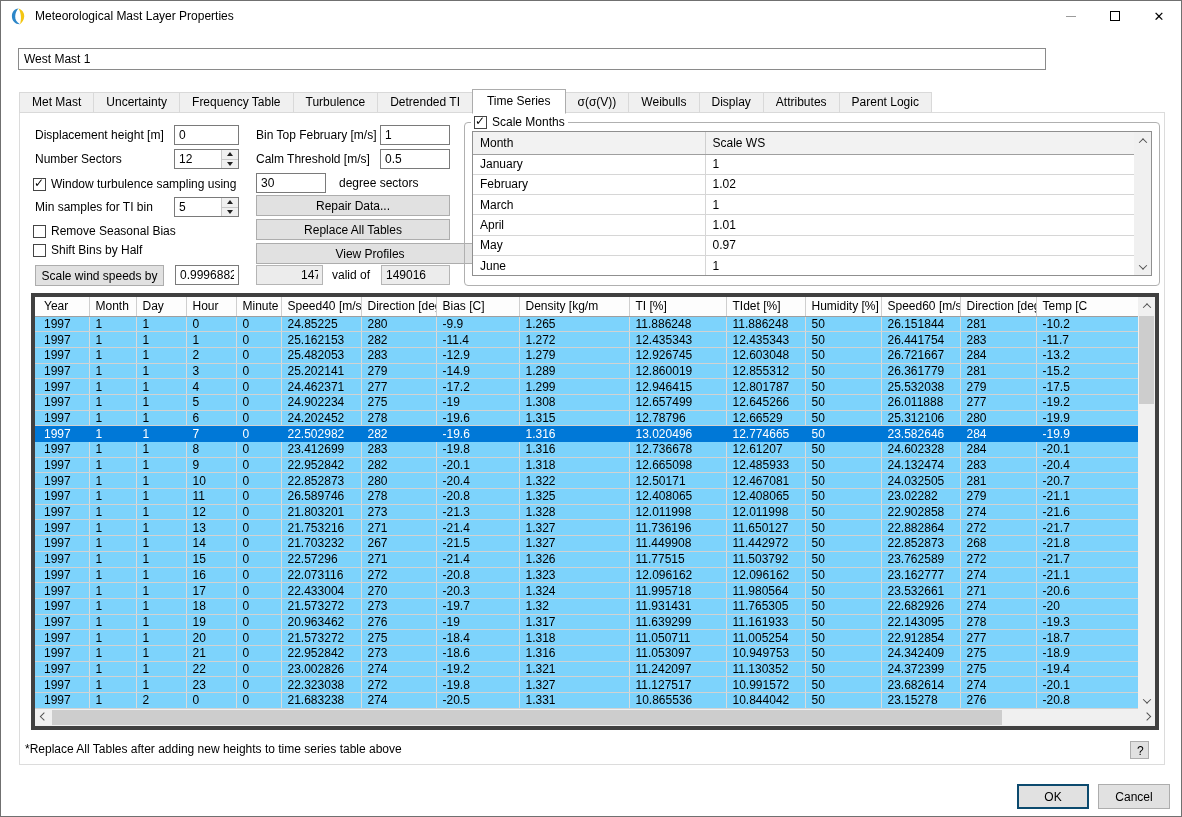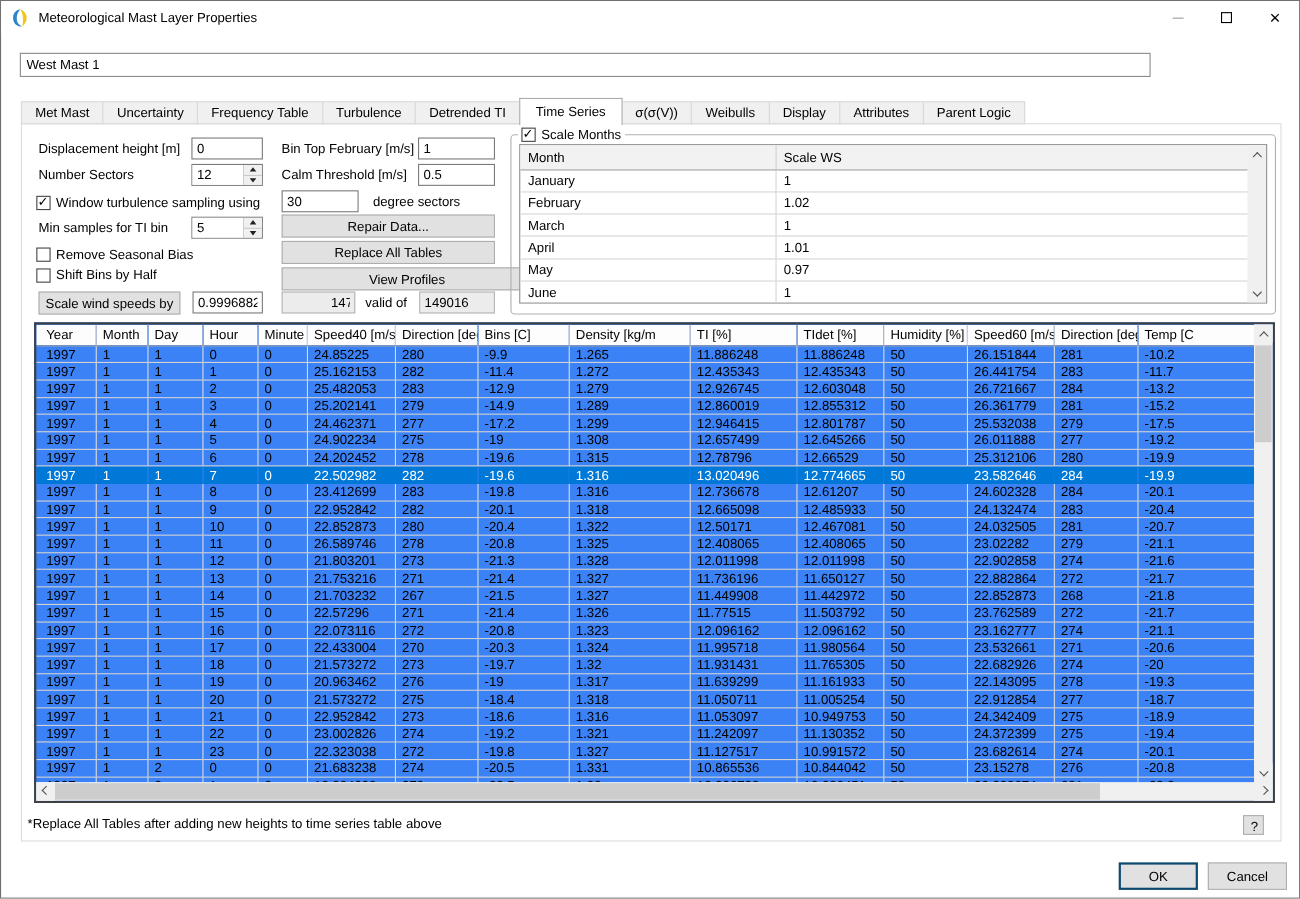--- a/index.html
+++ b/index.html
@@ -55,21 +55,21 @@
   fieldset.smgroup{position:absolute;left:444px;top:2px;width:696px;height:171px;border:1px solid #b0b0b0;border-radius:4px;margin:0;padding:0;}
   fieldset.smgroup legend{margin-left:6px;padding:0 3px;display:flex;align-items:center;}
   .sm-wrap{position:relative;margin:2px 7px 0 7px;height:145px;border:1px solid #8f8f8f;overflow:hidden;background:#fff;}
   table.smgrid{border-collapse:collapse;table-layout:fixed;width:663px;}
   table.smgrid th{height:22px;background:#f2f2f2;font-weight:normal;text-align:left;padding:0 0 0 7px;
     border-right:1px solid #cfcfcf;border-bottom:1px solid #9f9f9f;}
   table.smgrid th:last-child{border-right:none;}
   table.smgrid td{height:20.3px;padding:0 0 0 7px;border-right:1px solid #d6d6d6;border-bottom:1px solid #d6d6d6;white-space:nowrap;overflow:hidden;}
   table.smgrid td:last-child{border-right:none;}
   
-  .ts-wrap{position:absolute;left:11px;top:180px;width:1128px;height:437px;border:2px solid #404040;background:#3b82f6;}
+  .ts-wrap{position:absolute;left:11px;top:180px;width:1128px;height:437px;border:4px solid #404040;background:#7dd3fc;}
   .ts-gridclip{position:absolute;left:0;top:0;right:17px;bottom:17px;overflow:hidden;}
   table.tsgrid{border-collapse:collapse;table-layout:fixed;}
   table.tsgrid th{height:19px;background:#fdfdfd;font-weight:normal;text-align:left;padding:0 0 0 6px;
     border-right:1px solid #cfcfcf;border-bottom:1px solid #9f9f9f;white-space:nowrap;overflow:hidden;}
   table.tsgrid td{height:15.7px;padding:0 0 0 6px;border-right:1px solid #dadada;border-bottom:1px solid #d2d2d2;
     white-space:nowrap;overflow:hidden;line-height:14px;}
   table.tsgrid th:first-child,table.tsgrid td:first-child{padding-left:9px;}
   table.tsgrid tr.sel td{background:#0078d7;color:#fff;border-color:#0078d7;}
   
   .vscroll{position:absolute;top:0;right:0;width:17px;bottom:17px;background:#f0f0f0;}
@@ -270,21 +270,21 @@
             </colgroup>
             <thead>
               <tr>
                 <th>Year</th>
                 <th>Month</th>
                 <th>Day</th>
                 <th>Hour</th>
                 <th>Minute</th>
                 <th>Speed40 [m/s</th>
                 <th>Direction [deg</th>
-                <th>Bins [C]</th>
+                <th>Bias [C]</th>
                 <th>Density [kg/m</th>
                 <th>TI [%]</th>
                 <th>TIdet [%]</th>
                 <th>Humidity [%]</th>
                 <th>Speed60 [m/s</th>
                 <th>Direction [deg</th>
                 <th>Temp [C</th>
               </tr>
             </thead>
             <tbody>

